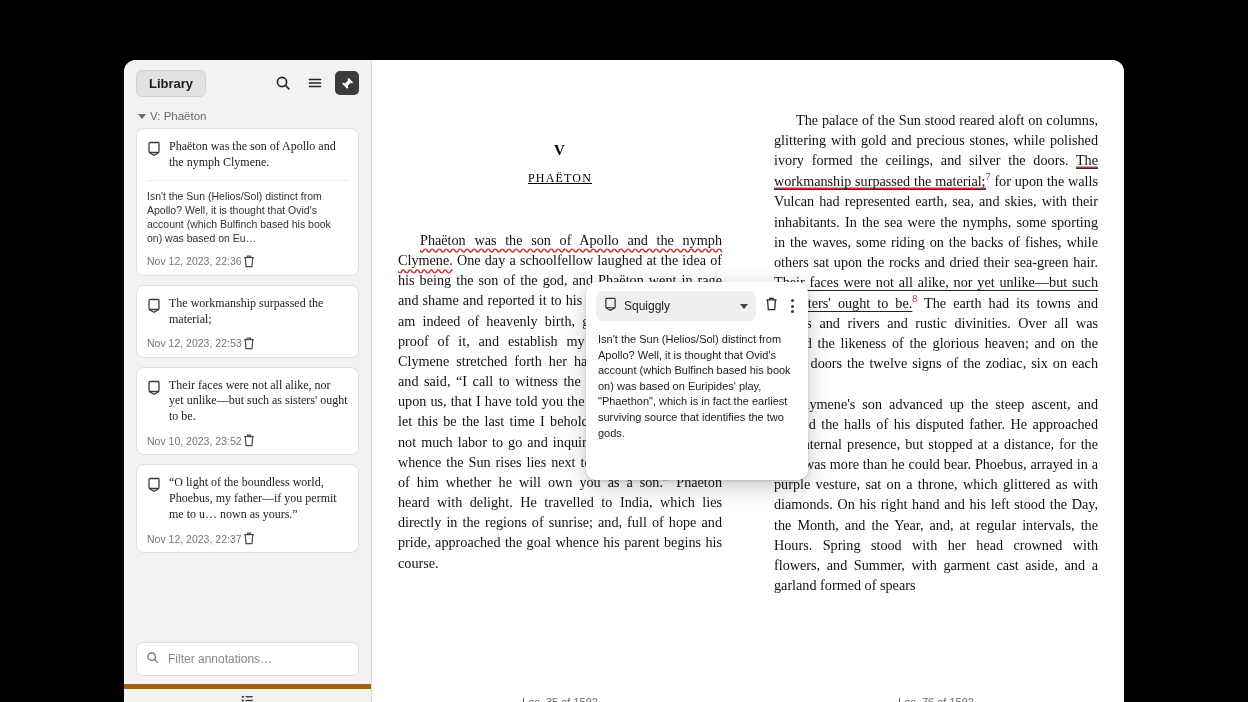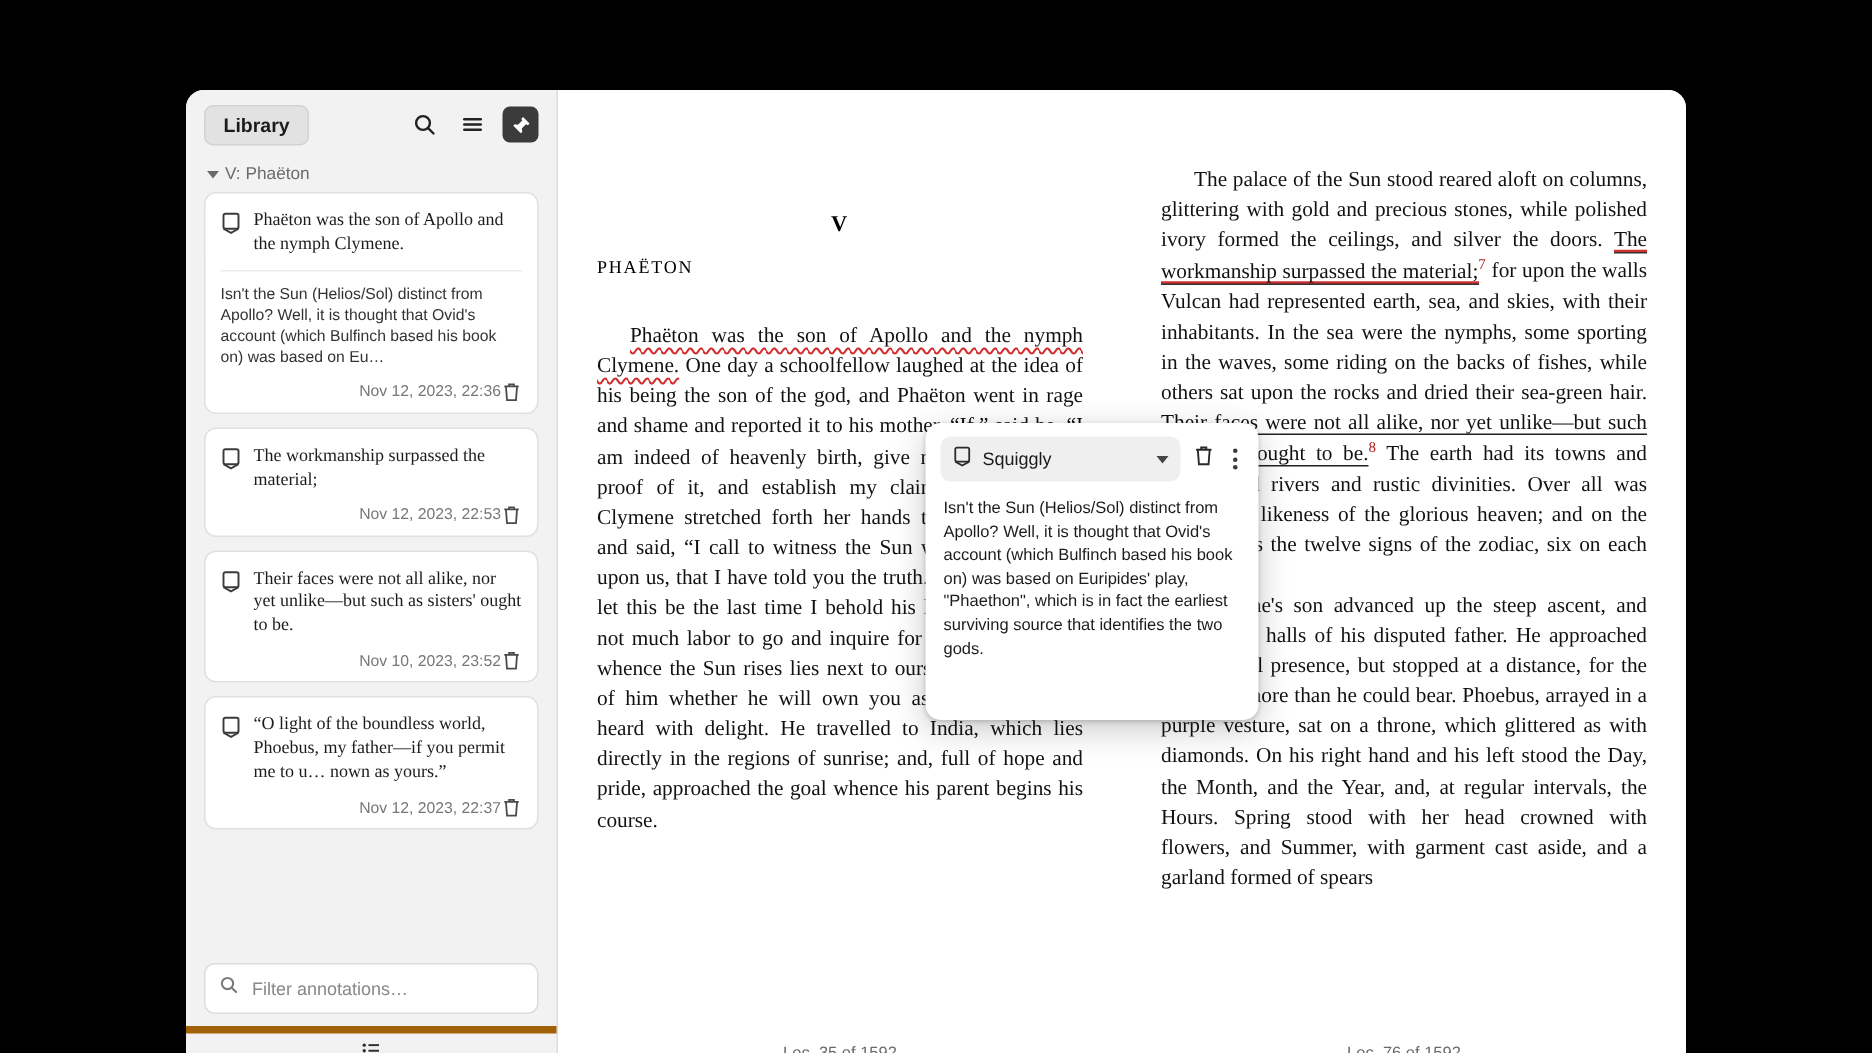--- a/index.html
+++ b/index.html
@@ -133,21 +133,21 @@
     line-height: 1.35;
     color: #333;
     margin-top: 9px;
     padding-top: 8px;
     border-top: 1px solid #ececec;
   }
 
   .annot-footer {
     display: flex;
     align-items: center;
-    justify-content: flex-end;
+    justify-content: flex-start;
     margin-top: 8px;
     font-size: 10.5px;
     color: #777;
   }
   .trash-icon {
     width: 14px; height: 15px; color: #4a4a4a; cursor: pointer;
   }
 
   .filter-wrap {
     padding: 6px 12px 8px 12px;
@@ -214,26 +214,28 @@
 
   .chapter-num {
     text-align: center;
     font-size: 15px;
     font-weight: bold;
     letter-spacing: 1px;
     margin-top: 42px;
     font-family: "Liberation Serif", serif;
   }
   .chapter-title {
+    text-align: center;
     font-size: 12px;
     letter-spacing: 1.2px;
     margin-top: 12px;
-    margin-bottom: 28px;
+    margin-bottom: 44px;
     font-variant: small-caps;
     font-family: "Liberation Serif", serif;
+    text-decoration: underline;
   }
 
   .body-text {
     font-size: 14.2px;
     line-height: 1.42;
     text-align: justify;
     color: #111;
     hyphens: auto;
   }
   .body-text p { margin: 0; text-indent: 22px; }
@@ -274,21 +276,20 @@
   #annot-popover {
     position: absolute;
     left: 214px;
     top: 222px;
     width: 222px;
     background: #ffffff;
     border-radius: 10px;
     box-shadow: 0 6px 22px rgba(0,0,0,0.22), 0 1px 3px rgba(0,0,0,0.16);
     z-index: 50;
     overflow: hidden;
-    margin-left: 31px;
   }
   .pop-toolbar {
     display: flex;
     align-items: center;
     gap: 8px;
     padding: 9px 10px;
     box-sizing: border-box;
   }
   .style-select {
     display: flex;

